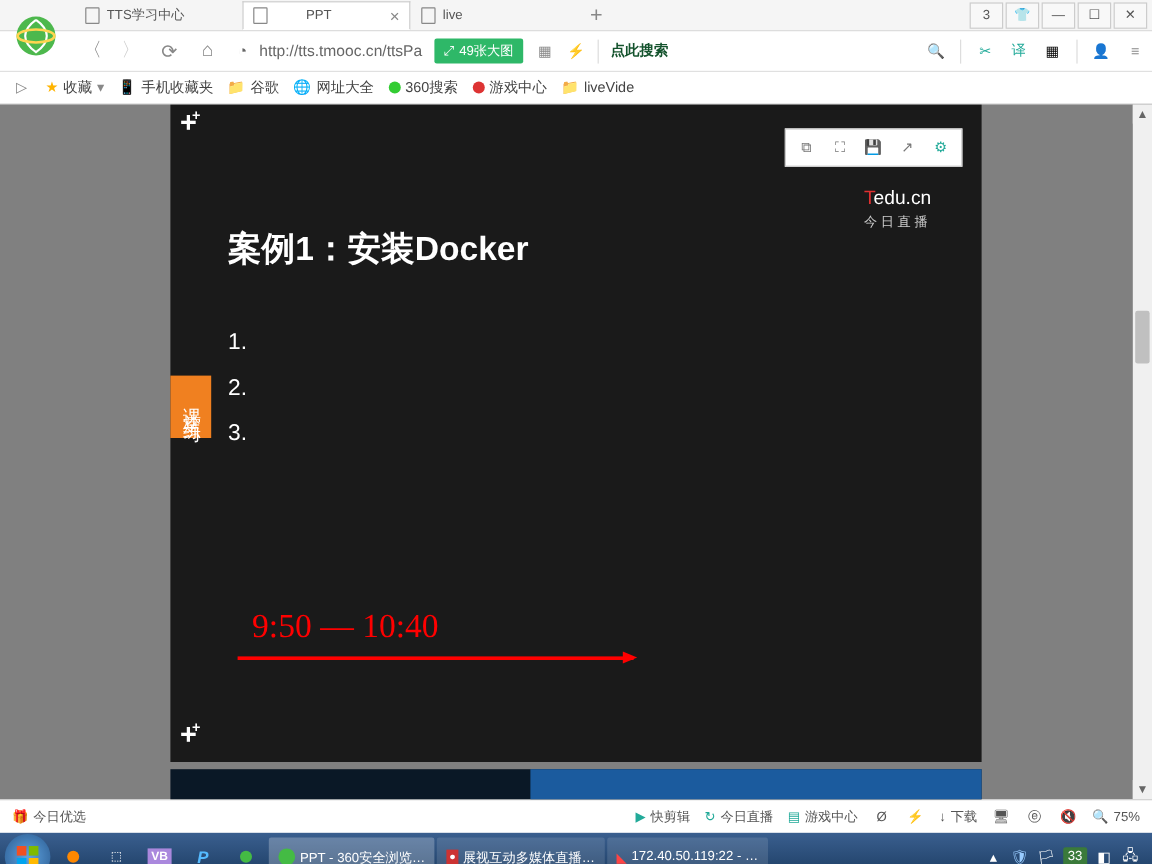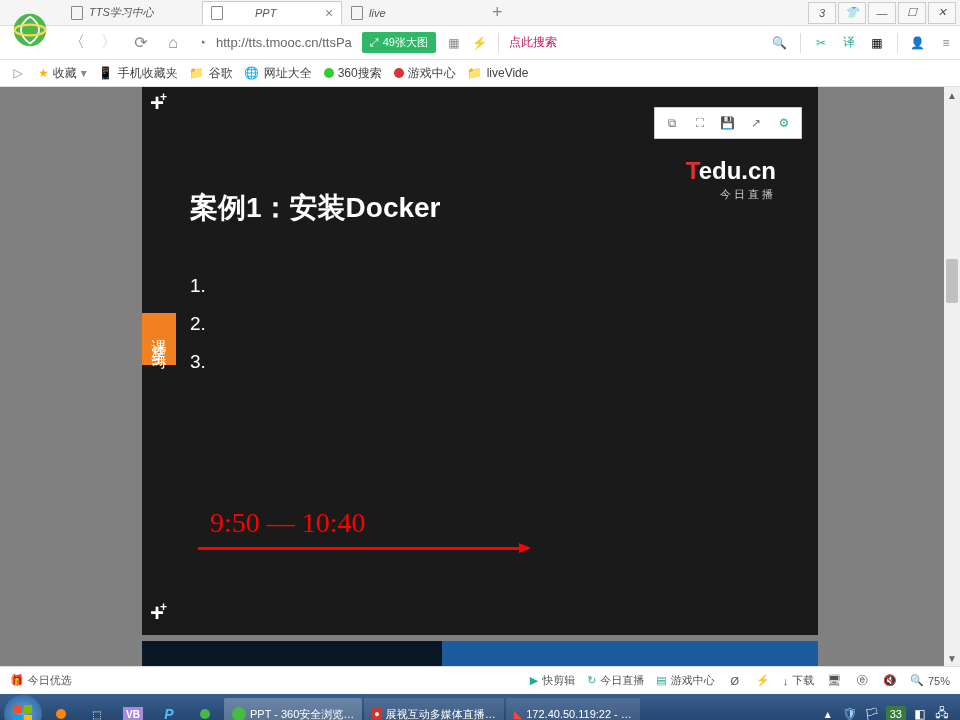--- a/index.html
+++ b/index.html
@@ -1,51 +1,51 @@
 <!DOCTYPE html>
 <html><head>
 <meta charset="utf-8">
 <style>
 * { margin: 0; padding: 0; box-sizing: border-box; font-family: "Microsoft YaHei", sans-serif; }
 body { width: 960px; height: 720px; overflow: hidden; background: #fff; font-size: 12px; }
 
-.titlebar { height: 26px; background: #f5f5f5; display: flex; align-items: center; border-bottom: 1px solid #ddd; font-style: italic; }
+.titlebar { height: 26px; background: #f5f5f5; display: flex; align-items: center; border-bottom: 1px solid #ddd; }
 .logo { width: 60px; height: 60px; display: flex; align-items: center; justify-content: center; position: absolute; top: 0; left: 0; z-index: 10; }
 .logo svg { width: 36px; height: 36px; }
 .tabs { display: flex; margin-left: 62px; align-items: center; height: 26px; }
 .tab { display: flex; align-items: center; padding: 0 8px; height: 24px; border: 1px solid transparent; gap: 6px; min-width: 140px; font-size: 11px; color: #555; cursor: pointer; }
 .tab.active { background: #fff; border: 1px solid #ccc; border-bottom: 1px solid #fff; gap: 32px; }
 .tab .page-icon { width: 12px; height: 14px; border: 1px solid #888; border-radius: 1px; position: relative; }
 .tab .close { margin-left: auto; color: #888; font-size: 14px; }
 .tab.newtab { min-width: 30px; justify-content: center; font-size: 18px; color: #888; }
 .winctrls { margin-left: auto; display: flex; gap: 2px; padding-right: 4px; }
 .winbtn { width: 28px; height: 22px; display: flex; align-items: center; justify-content: center; color: #555; border: 1px solid #ccc; background: #f8f8f8; font-size: 11px; cursor: pointer; }
 
 .addrbar { height: 34px; display: flex; align-items: center; padding: 0 6px 0 66px; gap: 10px; border-bottom: 1px solid #e0e0e0; }
 .navbtn { width: 22px; height: 22px; display: flex; align-items: center; justify-content: center; color: #888; font-size: 16px; cursor: pointer; }
 .url-wrap { display: flex; align-items: center; gap: 6px; color: #666; font-size: 13px; }
 .badge-green { background: #2eb868; color: #fff; padding: 3px 8px; font-size: 11px; border-radius: 2px; display: flex; align-items: center; gap: 4px; }
 .sep { width: 1px; height: 20px; background: #ddd; }
-.search-hint { color: #be185d; font-size: 12px; }
+.search-hint { color: #14532d; font-size: 12px; font-weight: bold; }
 .addr-right { margin-left: auto; display: flex; gap: 12px; align-items: center; }
 .icon-sm { width: 16px; height: 16px; display: inline-flex; align-items: center; justify-content: center; }
 
 .bookbar { height: 27px; display: flex; align-items: center; padding: 0 10px; gap: 12px; border-bottom: 1px solid #e0e0e0; font-size: 12px; color: #444; }
 .bm { display: flex; align-items: center; gap: 4px; cursor: pointer; }
 .star { color: #ffb400; }
 
 .content { height: 579px; background: #808080; position: relative; overflow: hidden; }
 .slide-wrapper { width: 676px; margin: 0 auto; background: #1a1a1a; height: 548px; position: relative; }
 .slide { color: #fff; padding: 24px 48px; position: relative; height: 548px; }
 .slide-title { font-size: 28px; font-weight: bold; margin-top: 78px; margin-bottom: 40px; }
 .slide-list { list-style: none; font-size: 19px; line-height: 2; }
 .slide-list li { display: flex; gap: 10px; }
 .side-tag { position: absolute; left: 0; top: 226px; width: 34px; background: #f08020; color: #fff; writing-mode: vertical-rl; text-orientation: upright; font-size: 15px; padding: 14px 8px; letter-spacing: 6px; text-align: center; }
 .brand { position: absolute; right: 42px; top: 70px; text-align: right; }
-.brand-logo { font-size: 24px; font-weight: bold; }
+.brand-logo { font-size: 16px; font-weight: normal; }
 .brand-logo .t { color: #e03030; }
 .brand-logo .rest { color: #fff; }
 .brand-sub { color: #ccc; font-size: 11px; margin-top: 2px; letter-spacing: 3px; text-align: right; }
 .toolbar-float { position: absolute; right: 16px; top: 20px; background: #fff; border: 1px solid #ccc; display: flex; padding: 4px; gap: 2px; z-index: 5; }
 .tf-btn { width: 26px; height: 22px; display: flex; align-items: center; justify-content: center; color: #777; cursor: pointer; }
 .tf-btn.green { color: #2a9; }
 .annotation { position: absolute; left: 68px; top: 420px; color: #ff0000; font-size: 28px; font-family: "SimSun", serif; }
 .annotation-line { position: absolute; left: 56px; top: 460px; width: 330px; height: 3px; background: #ff0000; }
 .annotation-line::after { content: ''; position: absolute; right: -3px; top: -4px; border-left: 12px solid #ff0000; border-top: 5px solid transparent; border-bottom: 5px solid transparent; }
 .plus-corner-top { position: absolute; left: 8px; top: 2px; color: #fff; font-size: 24px; font-weight: bold; }

